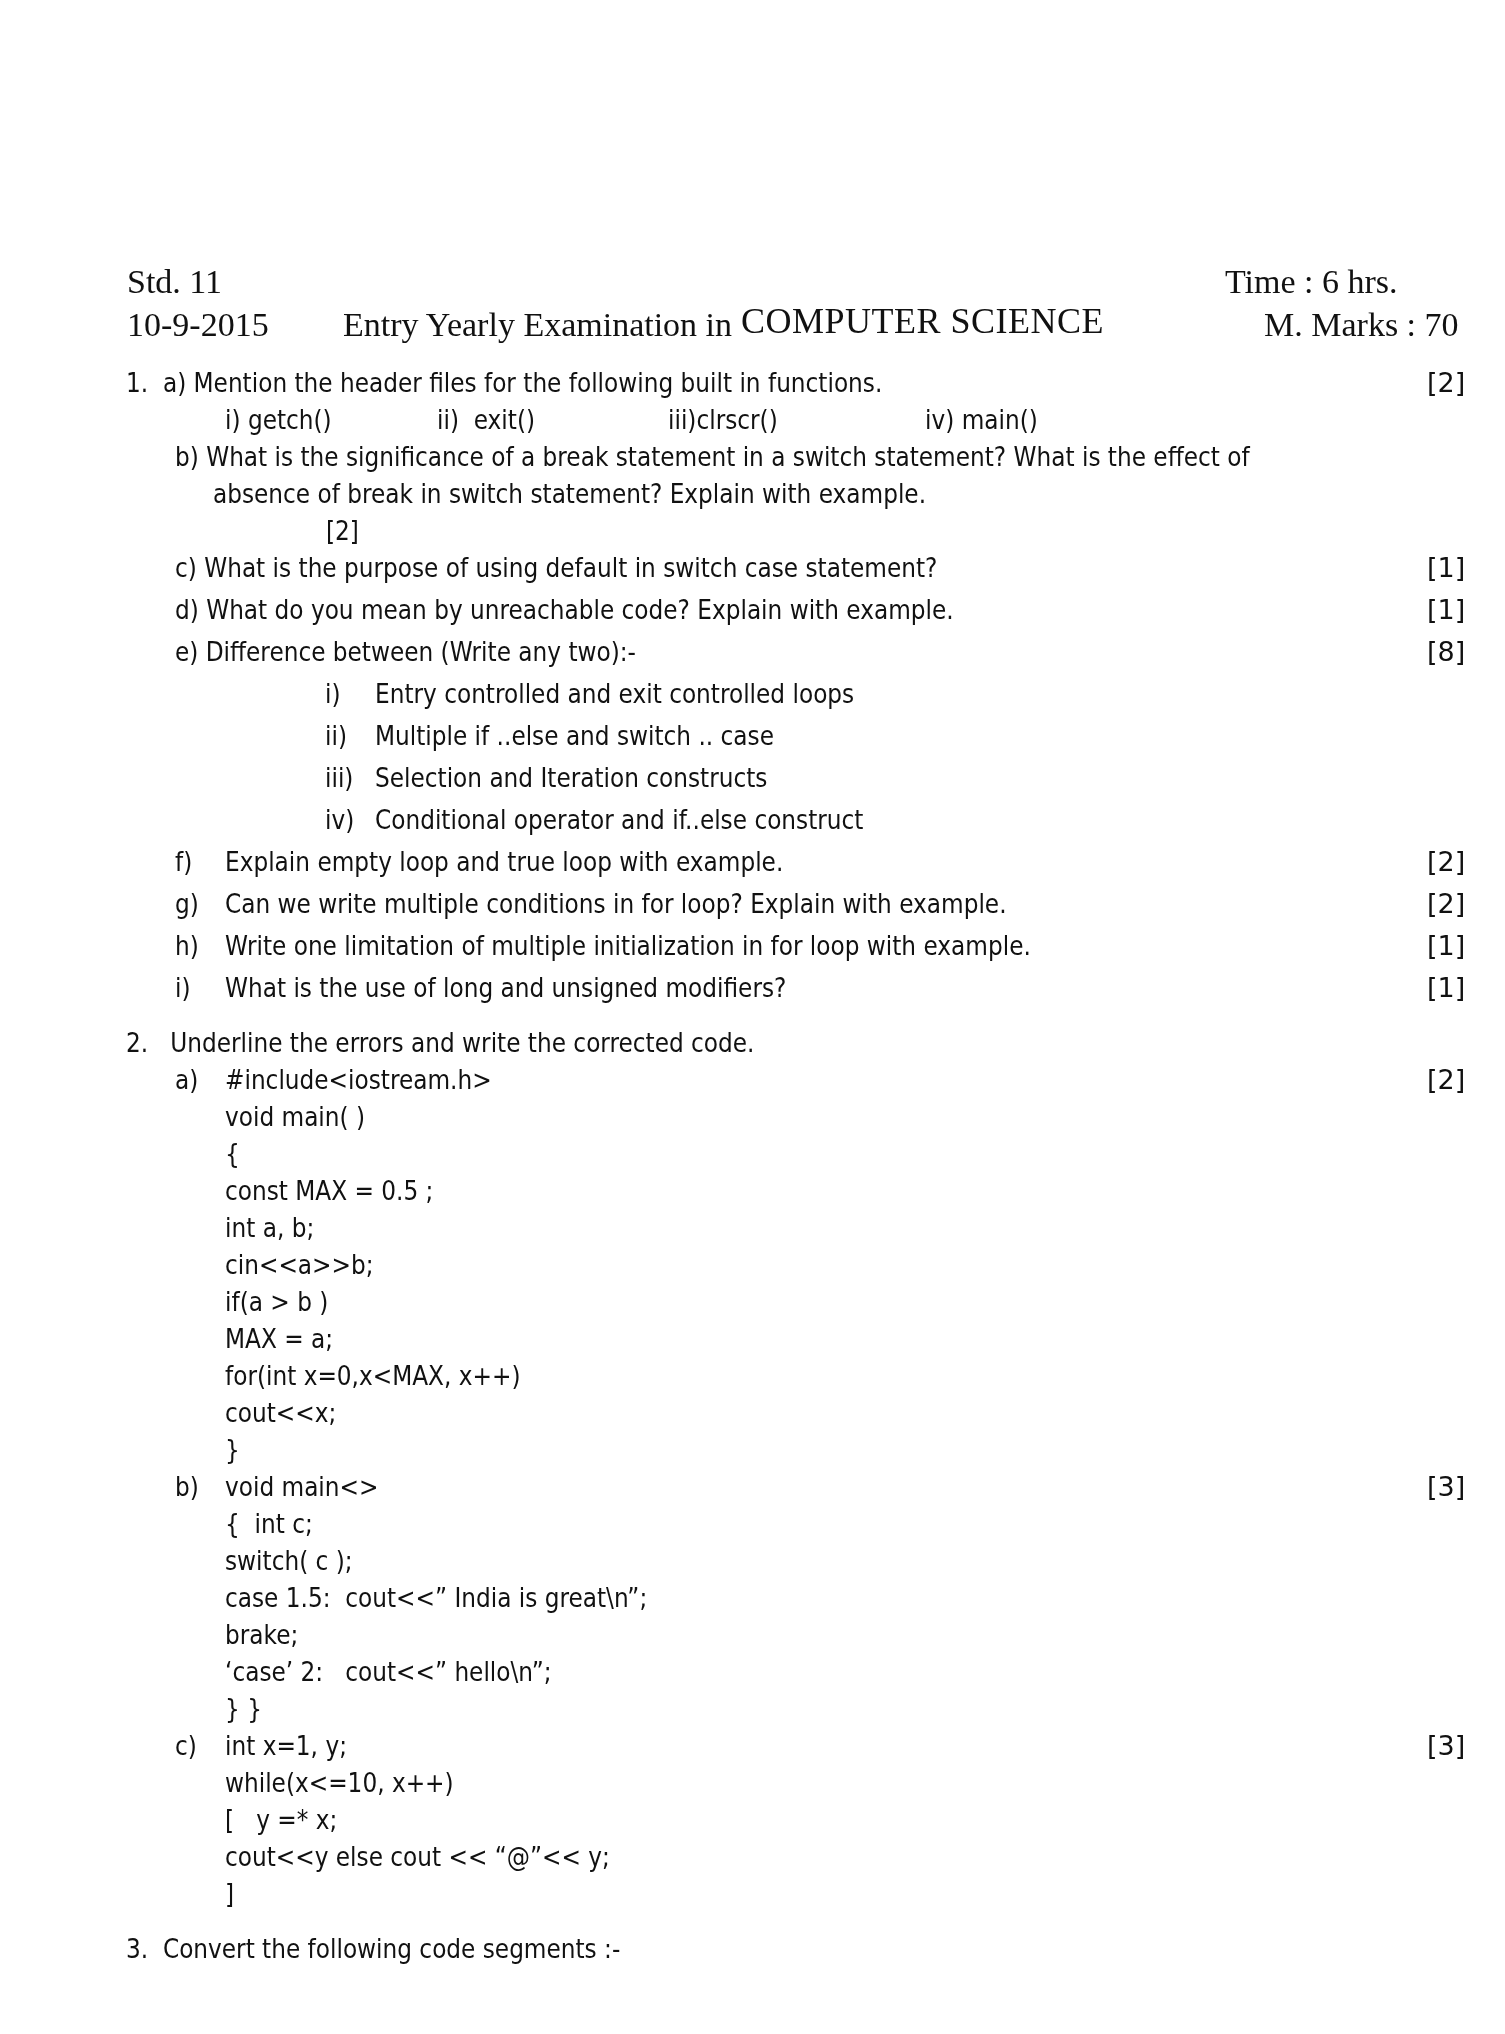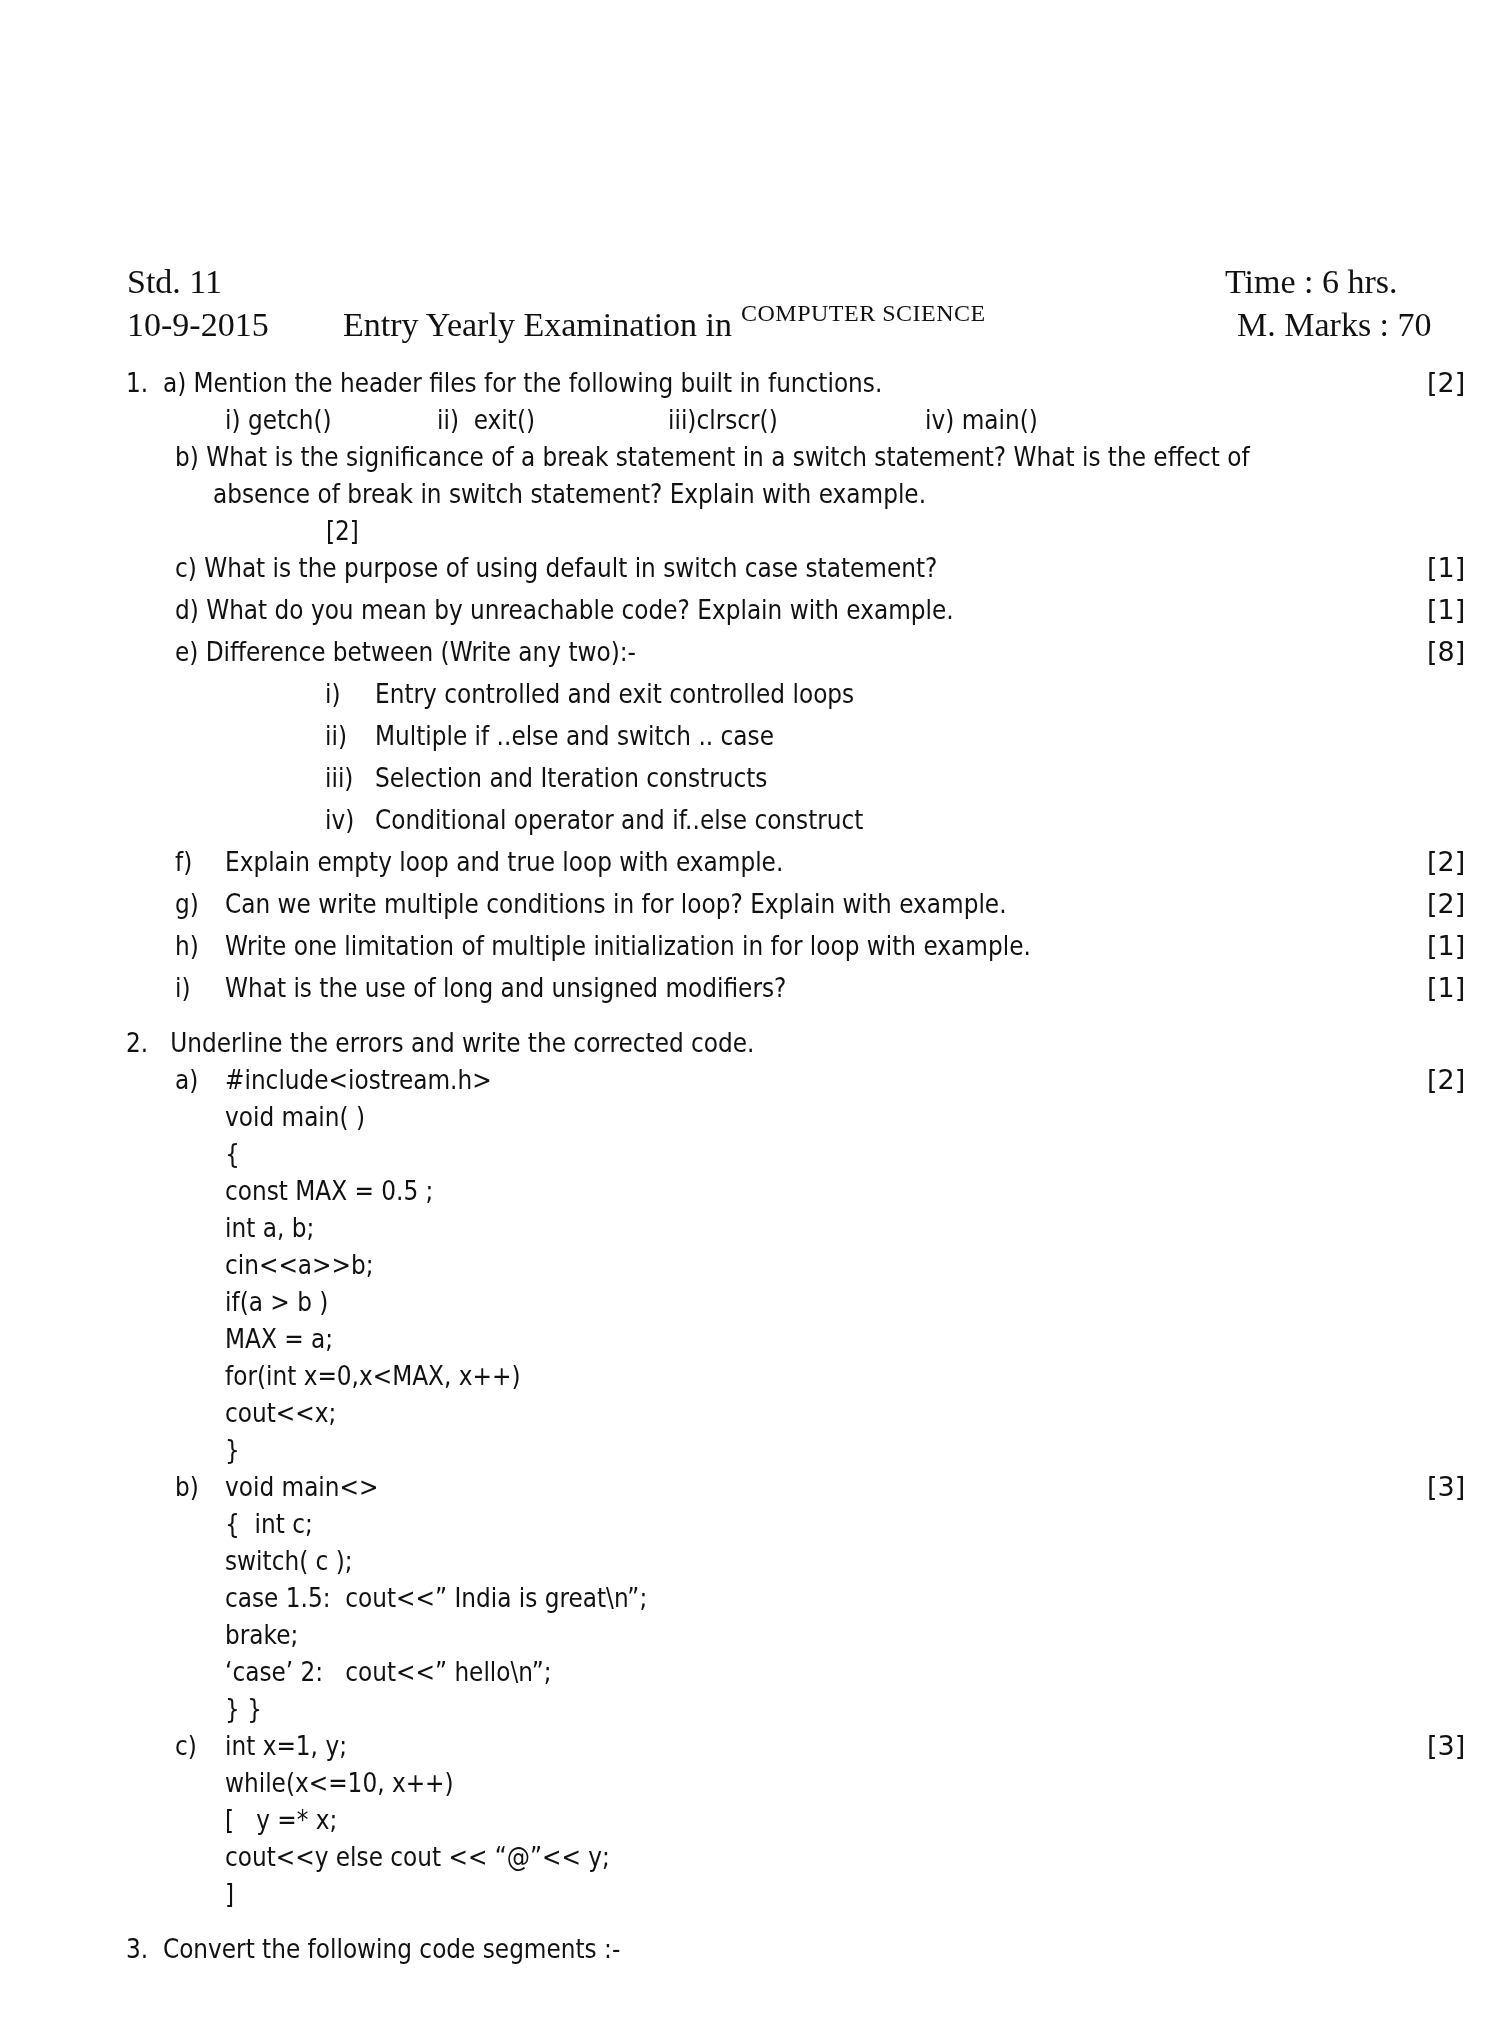--- a/index.html
+++ b/index.html
@@ -1,33 +1,33 @@
 <!DOCTYPE html>
 <html><head>
 <meta charset="utf-8">
 <style>
   html,body{margin:0;padding:0;background:#fff;}
   body{width:1505px;height:2034px;position:relative;overflow:hidden;color:#111;}
   .serif{font-family:"Liberation Serif","DejaVu Serif",serif;}
   .sans{font-family:"DejaVu Sans","Liberation Sans",sans-serif;}
   .abs{position:absolute;white-space:pre;}
   .hdr{font-size:34px;}
-  .subject{font-size:24px;letter-spacing:0.5px;}
+  .subject{font-size:36px;letter-spacing:0.5px;}
   .q{font-size:27px;transform:scaleX(0.86);transform-origin:left center;}
   .mark{font-size:27px;position:absolute;left:1427px;white-space:pre;}
 </style>
 </head>
 <body>
 
 <div class="abs serif hdr" style="left:127px;top:263px;">Std. 11</div>
 <div class="abs serif hdr" style="left:1225px;top:263px;">Time : 6 hrs.</div>
 <div class="abs serif hdr" style="left:127px;top:306px;">10-9-2015</div>
 <div class="abs serif hdr" style="left:343px;top:306px;">Entry Yearly Examination in</div>
 <div class="abs serif subject" style="left:741px;top:300px;">COMPUTER SCIENCE</div>
-<div class="abs serif hdr" style="left:1237px;top:306px;">M. Marks : 70</div>
+<div class="abs serif hdr" style="left:1264px;top:306px;">M. Marks : 70</div>
 
 <div>
   <div class="abs sans q" style="left:126px;top:367px;">1.  a) Mention the header files for the following built in functions.</div>
   <div class="mark sans" style="top:367px;">[2]</div>
   <div class="abs sans q" style="left:225px;top:404px;">i) getch()</div>
   <div class="abs sans q" style="left:437px;top:404px;">ii)  exit()</div>
   <div class="abs sans q" style="left:668px;top:404px;">iii)clrscr()</div>
   <div class="abs sans q" style="left:925px;top:404px;">iv) main()</div>
 
   <div class="abs sans q" style="left:175px;top:441px;">b) What is the significance of a break statement in a switch statement? What is the effect of</div>

